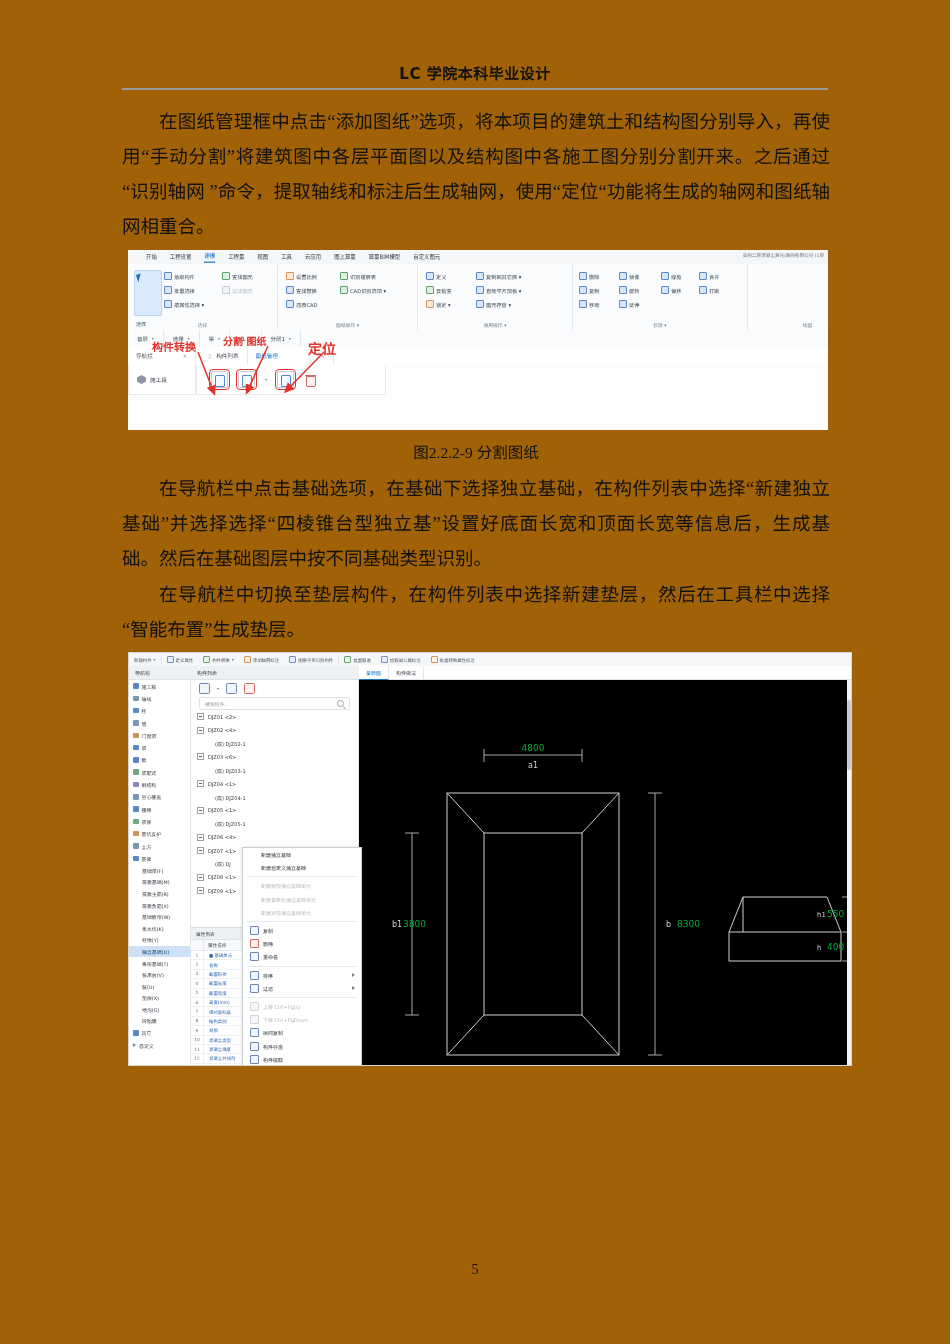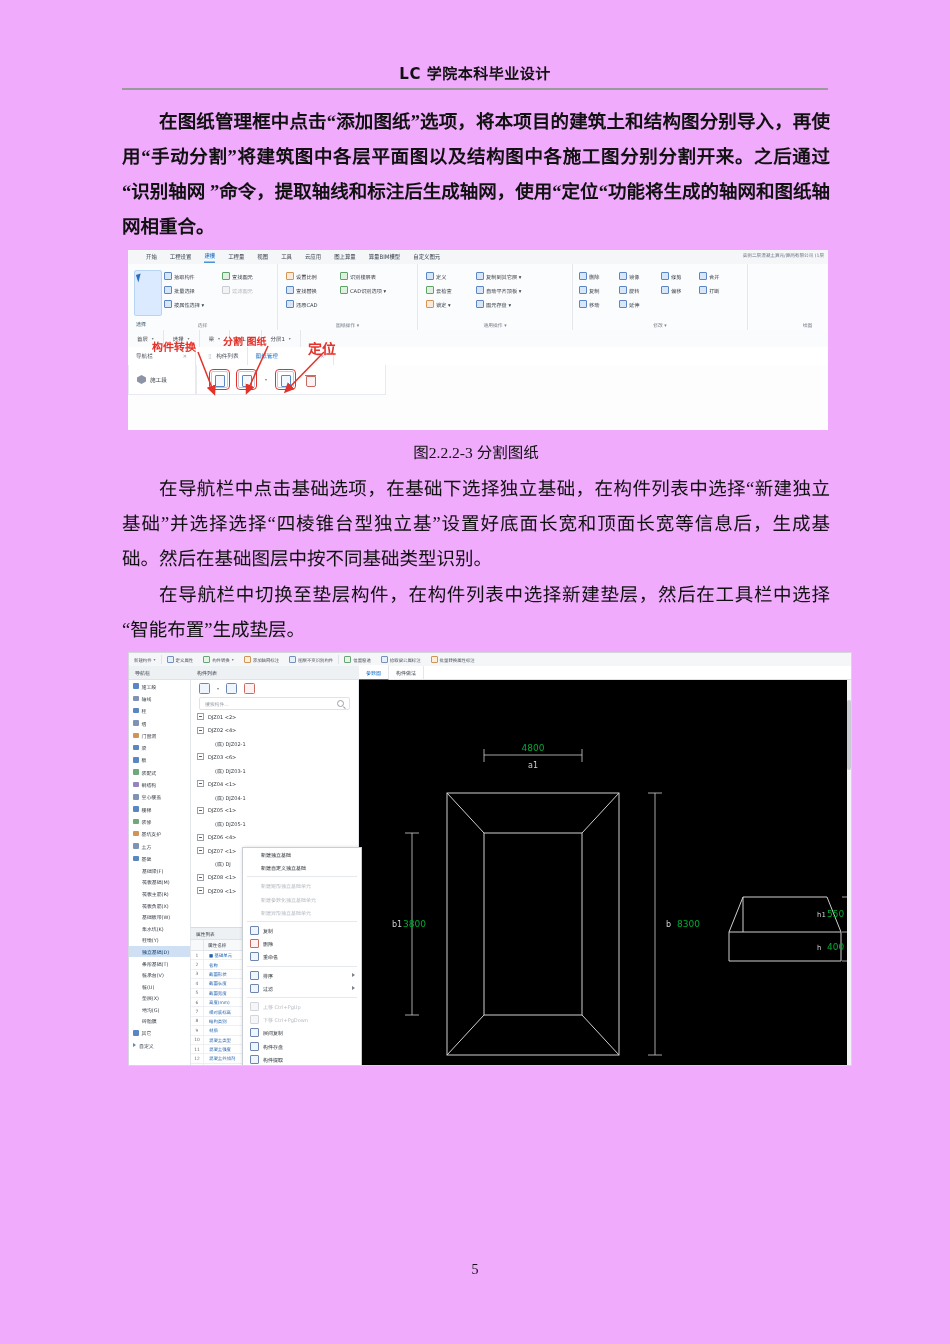--- a/index.html
+++ b/index.html
@@ -2,38 +2,38 @@
 <html lang="zh-CN"><head>
 <meta charset="utf-8">
 <title>LC 学院本科毕业设计</title>
 <style>
   html,body{margin:0;padding:0;background:#ffffff;}
   body{
     width:950px;height:1344px;position:relative;
     font-family:"Liberation Serif","DejaVu Serif",serif;
     color:#000;overflow:hidden;
   }
-  .page{position:absolute;inset:0;background:#f0abfc;}
+  .page{position:absolute;inset:0;background:#a16207;}
 
   
   .header{position:absolute;left:122px;top:62px;width:706px;text-align:center;}
   .header-title{
     font-family:"DejaVu Sans","Liberation Sans",sans-serif;
     font-size:15px;font-weight:bold;letter-spacing:.5px;color:#111;
   }
   .header-rule{position:absolute;left:122px;top:88px;width:706px;height:2px;background:#9a9a9a;}
 
   
   .para{
     position:absolute;left:122px;width:708px;
     font-size:18.5px;line-height:35px;text-align:justify;
     text-justify:inter-ideograph;color:#111;
   }
   .para.indent{text-indent:2em;}
-  .p1{top:105px;font-weight:bold;}
+  .p1{top:105px;}
   .p2{top:472px;}
   .p3{top:578px;}
 
   
   .caption{
     position:absolute;width:708px;left:122px;text-align:center;
     font-size:15.5px;color:#111;
   }
   .cap1{top:440px;}
   .cap2{top:1080px;letter-spacing:1px;}
@@ -549,21 +549,21 @@
       </defs>
       <path d="M70,102 L86,143" stroke="#e4322b" stroke-width="1.5" fill="none" marker-end="url(#ah)"></path>
       <path d="M140,96 L119,142" stroke="#e4322b" stroke-width="1.5" fill="none" marker-end="url(#ah)"></path>
       <path d="M196,102 L158,141" stroke="#e4322b" stroke-width="1.5" fill="none" marker-end="url(#ah)"></path>
     </svg>
     <div class="annot a1">构件转换</div>
     <div class="annot a2">分割 图纸</div>
     <div class="annot a3">定位</div>
   </div>
 
-  <div class="caption cap1">图2.2.2-3  分割图纸</div>
+  <div class="caption cap1">图2.2.2-9  分割图纸</div>
 
   <div class="para indent p3">在导航栏中切换至垫层构件，在构件列表中选择新建垫层，然后在工具栏中选择“智能布置”生成垫层。</div>
   <div class="para indent p2">在导航栏中点击基础选项，在基础下选择独立基础，在构件列表中选择“新建独立基础”并选择选择“四棱锥台型独立基”设置好底面长宽和顶面长宽等信息后，生成基础。然后在基础图层中按不同基础类型识别。</div>
 
   <div class="fig2">
 
     <div class="f2-top">
       <div class="ti">
         <span>新建构件</span>
         <span class="caret">▾</span>

